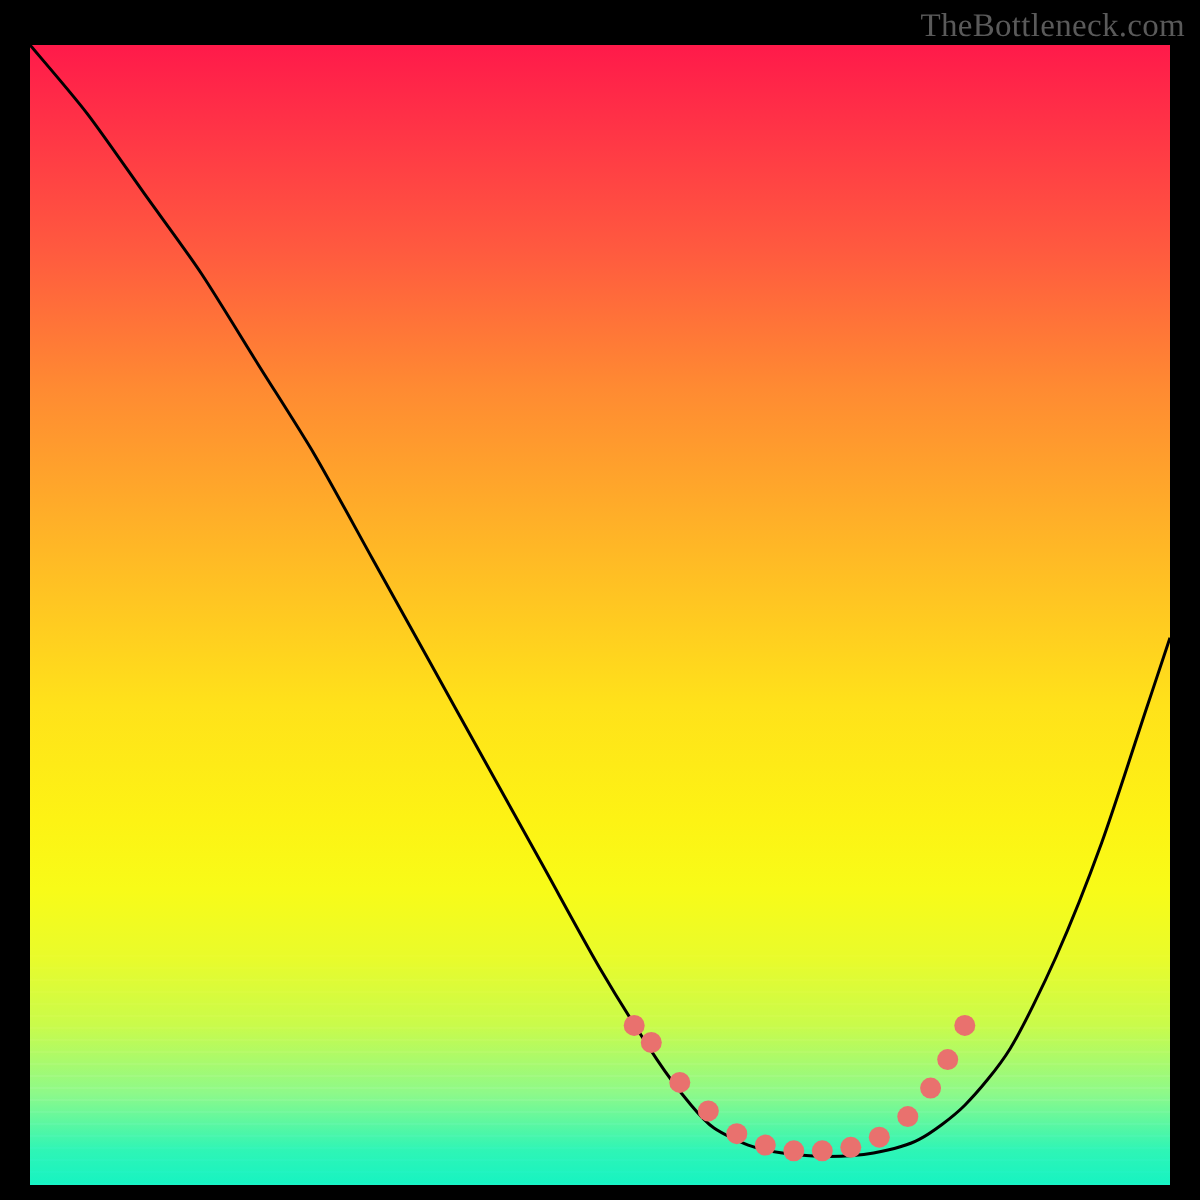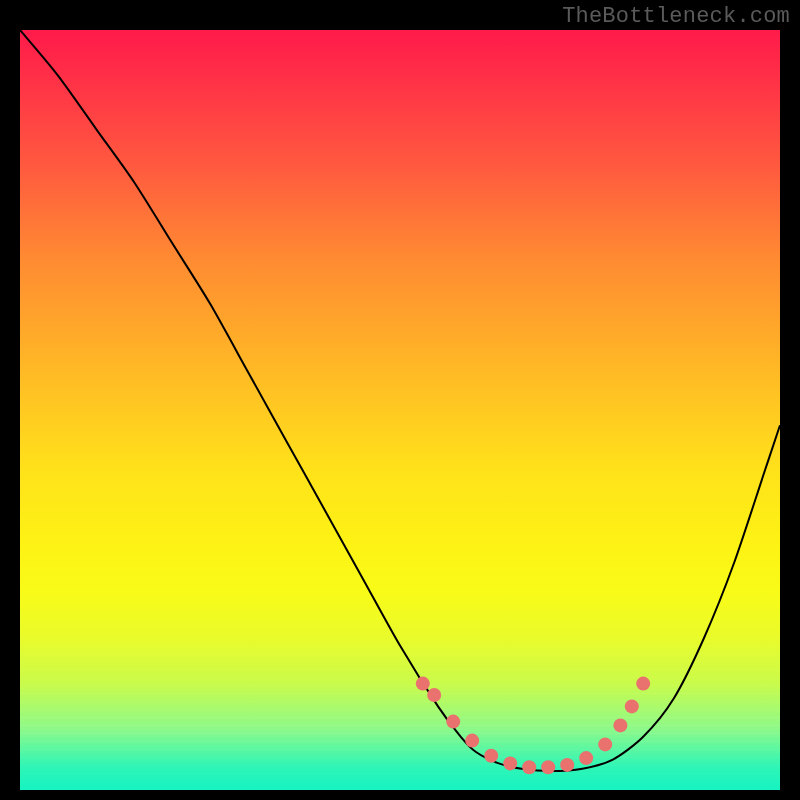--- a/index.html
+++ b/index.html
@@ -7,21 +7,21 @@
   .frame {
     position: relative;
     width: 800px;
     height: 800px;
     background: #000;
   }
   .watermark {
     position: absolute;
     top: 4px;
     right: 10px;
-    font-family: Liberation Mono, monospace;
+    font-family: Liberation Serif, serif;
     font-size: 22px;
     font-weight: 500;
     color: #5a5a5a;
     letter-spacing: 0.2px;
     z-index: 10;
   }
   .plot-area {
     position: absolute;
     left: 20px;
     top: 30px;

